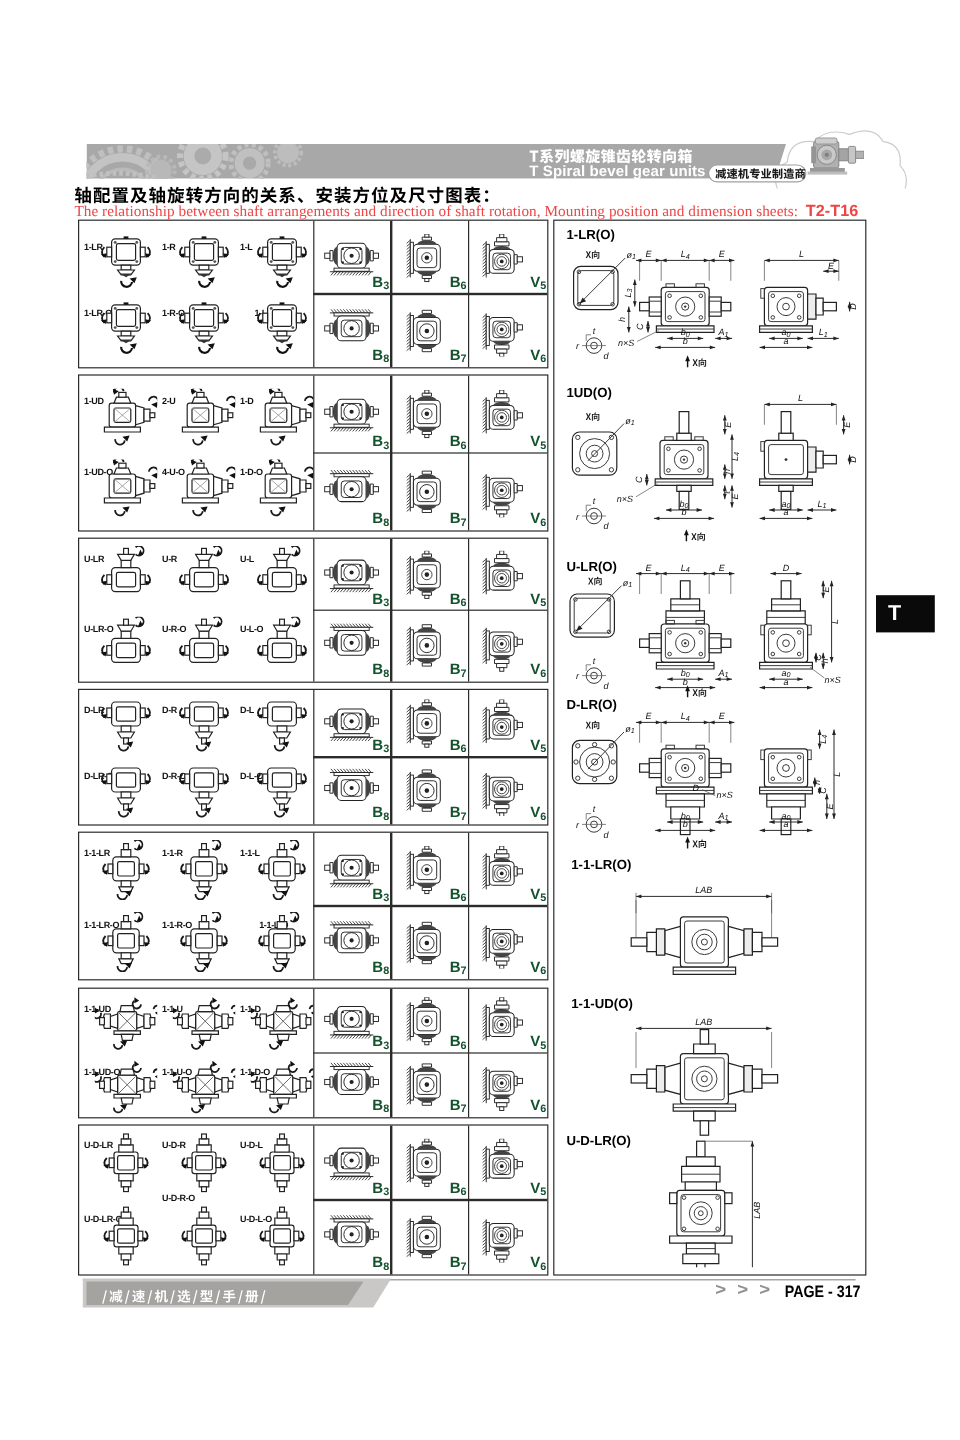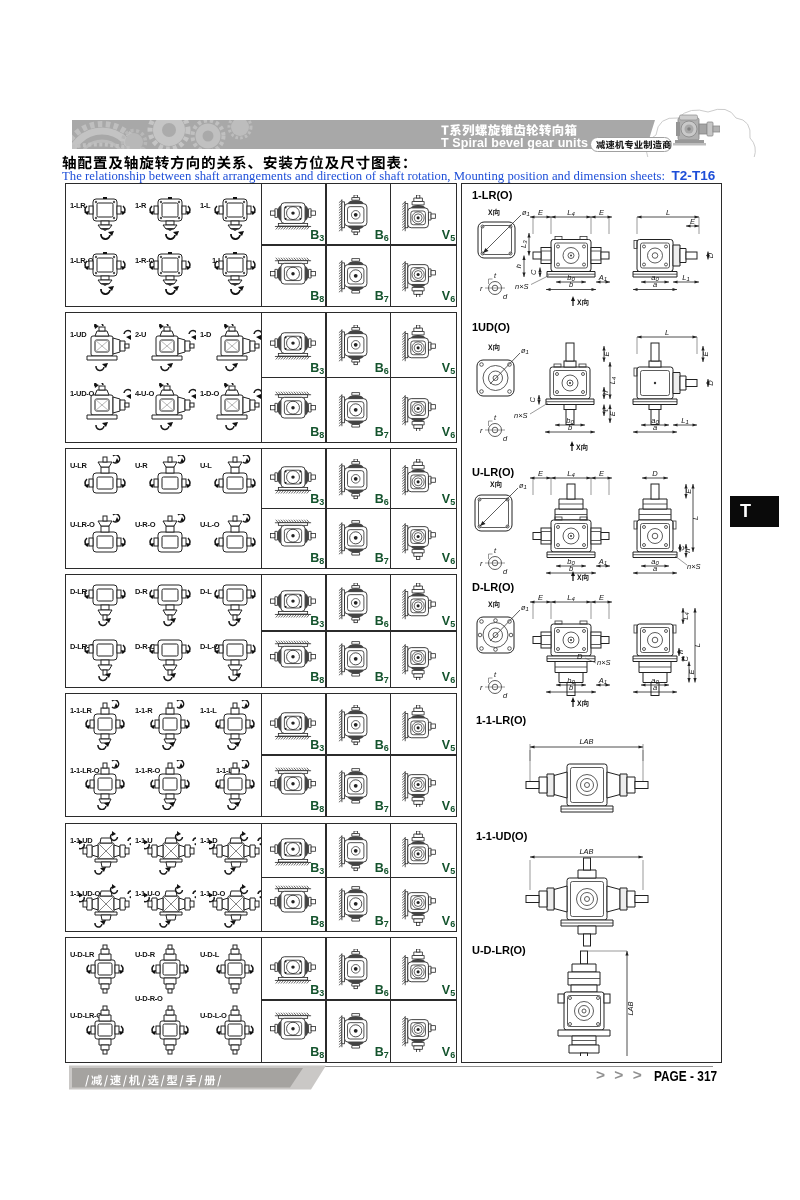--- a/index.html
+++ b/index.html
@@ -61,21 +61,21 @@
 <rect x="3" y="26" width="29" height="4" fill="#989898"></rect>
 <rect x="1" y="29" width="33" height="2.5" fill="#bdbdbd"></rect>
 </svg>
 <div class="abs" style="left:590px;top:137px;width:80px;height:13px;background:#fff;border:1.3px solid #a0a0a0;border-radius:8px;"></div>
 <svg class="abs" style="left:596px;top:137.8px;" width="78" height="14" viewBox="0 -10.2 78 14">
     <path d="M7.08 -7.37 7.78 -7.91Q8.05 -7.72 8.34 -7.47Q8.64 -7.21 8.80 -7.01L8.06 -6.41Q7.92 -6.61 7.63 -6.89Q7.34 -7.16 7.08 -7.37ZM4.25 -3.63H6.00V-0.78H4.25V-1.72H5.20V-2.68H4.25ZM7.96 -5.04 8.98 -4.83Q8.49 -3.00 7.65 -1.54Q6.81 -0.08 5.63 0.85Q5.55 0.74 5.40 0.60Q5.25 0.46 5.10 0.32Q4.94 0.18 4.82 0.09Q5.99 -0.71 6.77 -2.04Q7.56 -3.38 7.96 -5.04ZM2.44 -6.52H3.51V-3.90Q3.51 -3.37 3.48 -2.74Q3.45 -2.12 3.36 -1.47Q3.26 -0.82 3.09 -0.22Q2.92 0.38 2.63 0.87Q2.54 0.77 2.36 0.65Q2.19 0.53 2.01 0.41Q1.83 0.30 1.70 0.24Q2.04 -0.34 2.20 -1.07Q2.36 -1.80 2.40 -2.54Q2.44 -3.28 2.44 -3.90ZM3.16 -6.52H9.00V-5.44H3.16ZM3.74 -4.98H5.88V-4.09H3.74ZM3.75 -3.63H4.66V-0.39H3.75ZM6.01 -7.91H7.07Q7.08 -6.77 7.14 -5.68Q7.20 -4.60 7.29 -3.66Q7.39 -2.73 7.51 -2.03Q7.63 -1.32 7.76 -0.93Q7.89 -0.53 8.03 -0.52Q8.13 -0.52 8.19 -0.86Q8.26 -1.20 8.30 -1.84Q8.39 -1.73 8.55 -1.61Q8.71 -1.48 8.87 -1.38Q9.03 -1.28 9.12 -1.23Q9.00 -0.36 8.81 0.08Q8.62 0.54 8.42 0.70Q8.21 0.86 8.02 0.86Q7.59 0.85 7.27 0.43Q6.95 0.01 6.72 -0.76Q6.49 -1.53 6.35 -2.61Q6.20 -3.69 6.12 -5.03Q6.04 -6.37 6.01 -7.91ZM0.27 -7.01 1.23 -7.39Q1.43 -6.97 1.62 -6.49Q1.81 -6.01 1.96 -5.56Q2.12 -5.10 2.19 -4.76L1.14 -4.32Q1.08 -4.66 0.95 -5.13Q0.81 -5.59 0.64 -6.09Q0.46 -6.58 0.27 -7.01ZM0.16 -0.09Q0.32 -0.50 0.50 -1.06Q0.67 -1.61 0.85 -2.23Q1.02 -2.84 1.16 -3.45L2.13 -3.00Q2.01 -2.43 1.86 -1.85Q1.71 -1.27 1.55 -0.72Q1.40 -0.17 1.24 0.32Z M12.07 -4.58V-0.78H10.89V-3.44H9.78V-4.58ZM9.82 -6.96 10.74 -7.64Q11.00 -7.42 11.28 -7.15Q11.57 -6.88 11.83 -6.62Q12.08 -6.35 12.24 -6.13L11.24 -5.37Q11.11 -5.59 10.87 -5.87Q10.63 -6.15 10.35 -6.44Q10.07 -6.73 9.82 -6.96ZM11.60 -1.27Q11.86 -1.27 12.11 -1.11Q12.35 -0.95 12.77 -0.76Q13.25 -0.54 13.89 -0.47Q14.53 -0.40 15.27 -0.40Q15.73 -0.40 16.31 -0.42Q16.90 -0.45 17.49 -0.50Q18.07 -0.55 18.52 -0.61Q18.46 -0.45 18.39 -0.23Q18.32 -0.01 18.26 0.20Q18.21 0.42 18.20 0.58Q17.97 0.60 17.61 0.62Q17.25 0.64 16.83 0.65Q16.41 0.66 15.99 0.67Q15.57 0.68 15.23 0.68Q14.39 0.68 13.76 0.59Q13.12 0.49 12.59 0.23Q12.25 0.07 12.01 -0.07Q11.77 -0.22 11.59 -0.22Q11.43 -0.22 11.22 -0.06Q11.01 0.09 10.80 0.34Q10.58 0.59 10.38 0.85L9.63 -0.21Q10.13 -0.67 10.67 -0.97Q11.20 -1.27 11.60 -1.27ZM13.80 -4.77V-4.07H16.79V-4.77ZM12.67 -5.70H17.98V-3.14H12.67ZM12.44 -7.16H18.26V-6.14H12.44ZM14.68 -7.91H15.88V-0.72H14.68ZM14.38 -3.45 15.27 -3.13Q15.02 -2.66 14.65 -2.22Q14.29 -1.79 13.85 -1.43Q13.42 -1.07 12.95 -0.84Q12.87 -0.98 12.73 -1.15Q12.59 -1.33 12.45 -1.49Q12.30 -1.66 12.17 -1.77Q12.61 -1.94 13.03 -2.20Q13.45 -2.47 13.80 -2.79Q14.16 -3.11 14.38 -3.45ZM15.01 -2.73 15.69 -3.47Q16.13 -3.26 16.62 -2.97Q17.11 -2.69 17.56 -2.38Q18.00 -2.08 18.28 -1.82L17.54 -0.98Q17.28 -1.24 16.86 -1.56Q16.43 -1.87 15.94 -2.18Q15.46 -2.50 15.01 -2.73Z M24.14 -7.38H26.08V-6.22H24.14ZM23.40 -7.38H24.60V-4.36Q24.60 -3.77 24.54 -3.07Q24.48 -2.38 24.32 -1.67Q24.16 -0.96 23.85 -0.31Q23.53 0.32 23.02 0.83Q22.93 0.72 22.76 0.56Q22.58 0.41 22.39 0.26Q22.21 0.12 22.07 0.05Q22.53 -0.40 22.80 -0.94Q23.07 -1.49 23.20 -2.09Q23.33 -2.68 23.37 -3.26Q23.40 -3.84 23.40 -4.37ZM25.60 -7.38H26.82V-0.81Q26.82 -0.64 26.82 -0.54Q26.83 -0.45 26.84 -0.42Q26.87 -0.37 26.93 -0.37Q26.95 -0.37 26.99 -0.37Q27.03 -0.37 27.05 -0.37Q27.12 -0.37 27.15 -0.42Q27.17 -0.46 27.18 -0.53Q27.19 -0.60 27.20 -0.75Q27.21 -0.90 27.22 -1.21Q27.23 -1.52 27.23 -1.93Q27.40 -1.78 27.65 -1.65Q27.89 -1.51 28.11 -1.44Q28.11 -1.19 28.09 -0.91Q28.07 -0.63 28.05 -0.39Q28.03 -0.15 28.00 -0.01Q27.91 0.40 27.68 0.58Q27.56 0.66 27.40 0.71Q27.24 0.75 27.08 0.75Q26.96 0.75 26.81 0.75Q26.66 0.75 26.55 0.75Q26.37 0.75 26.18 0.69Q25.99 0.62 25.86 0.48Q25.77 0.38 25.71 0.25Q25.65 0.11 25.62 -0.11Q25.60 -0.35 25.60 -0.75ZM19.29 -6.02H22.97V-4.86H19.29ZM20.63 -7.92H21.81V0.85H20.63ZM20.56 -5.22 21.28 -4.97Q21.17 -4.40 21.00 -3.80Q20.84 -3.20 20.63 -2.63Q20.41 -2.05 20.17 -1.56Q19.92 -1.06 19.64 -0.70Q19.55 -0.96 19.38 -1.30Q19.21 -1.63 19.06 -1.87Q19.31 -2.17 19.54 -2.57Q19.77 -2.96 19.96 -3.41Q20.16 -3.86 20.31 -4.33Q20.46 -4.79 20.56 -5.22ZM21.73 -4.46Q21.83 -4.37 22.02 -4.14Q22.22 -3.91 22.44 -3.64Q22.65 -3.37 22.84 -3.15Q23.02 -2.92 23.10 -2.82L22.40 -1.83Q22.30 -2.04 22.15 -2.32Q21.99 -2.61 21.81 -2.90Q21.63 -3.20 21.46 -3.46Q21.30 -3.72 21.17 -3.90Z M28.79 -5.24H37.15V-4.06H28.79ZM29.57 -7.12H36.48V-5.94H29.57ZM31.36 -3.35H35.82V-2.21H31.36ZM35.41 -3.35H35.63L35.84 -3.42L36.79 -2.87Q36.38 -2.43 35.89 -1.93Q35.40 -1.44 34.89 -0.94Q34.39 -0.44 33.91 0.02L32.80 -0.62Q33.26 -1.05 33.76 -1.53Q34.25 -2.01 34.69 -2.46Q35.13 -2.91 35.41 -3.22ZM30.60 -0.75 31.26 -1.68Q31.80 -1.57 32.43 -1.39Q33.06 -1.21 33.70 -1.00Q34.34 -0.79 34.90 -0.57Q35.47 -0.35 35.87 -0.14L35.15 0.92Q34.78 0.71 34.24 0.48Q33.70 0.24 33.07 0.02Q32.44 -0.20 31.80 -0.41Q31.17 -0.61 30.60 -0.75ZM31.95 -7.99 33.24 -7.83Q33.06 -7.12 32.87 -6.35Q32.67 -5.58 32.46 -4.83Q32.25 -4.08 32.05 -3.41Q31.86 -2.73 31.69 -2.21L30.37 -2.22Q30.56 -2.78 30.77 -3.48Q30.98 -4.18 31.20 -4.96Q31.41 -5.73 31.60 -6.51Q31.80 -7.29 31.95 -7.99Z M38.25 -0.79H46.66V0.43H38.25ZM40.61 -7.80H41.88V-0.33H40.61ZM43.01 -7.81H44.29V-0.26H43.01ZM45.49 -5.99 46.61 -5.46Q46.41 -4.86 46.16 -4.23Q45.91 -3.60 45.65 -3.03Q45.39 -2.46 45.15 -2.00L44.13 -2.53Q44.37 -2.97 44.62 -3.55Q44.88 -4.14 45.11 -4.78Q45.34 -5.41 45.49 -5.99ZM38.34 -5.67 39.47 -6.01Q39.69 -5.45 39.91 -4.81Q40.14 -4.16 40.34 -3.56Q40.54 -2.95 40.65 -2.50L39.42 -2.05Q39.32 -2.52 39.14 -3.14Q38.97 -3.76 38.76 -4.42Q38.55 -5.09 38.34 -5.67Z M53.14 -7.17H54.28V-1.88H53.14ZM54.81 -7.74H56.00V-0.55Q56.00 -0.07 55.89 0.19Q55.79 0.45 55.52 0.61Q55.25 0.75 54.84 0.80Q54.42 0.85 53.88 0.85Q53.85 0.59 53.74 0.23Q53.63 -0.12 53.51 -0.38Q53.86 -0.37 54.18 -0.37Q54.49 -0.36 54.61 -0.36Q54.72 -0.36 54.77 -0.41Q54.81 -0.45 54.81 -0.56ZM49.64 -7.85H50.82V0.84H49.64ZM51.50 -3.27H52.61V-0.94Q52.61 -0.59 52.54 -0.37Q52.47 -0.14 52.26 -0.01Q52.04 0.11 51.77 0.14Q51.50 0.17 51.17 0.16Q51.15 -0.06 51.06 -0.35Q50.97 -0.65 50.87 -0.87Q51.03 -0.86 51.18 -0.86Q51.33 -0.86 51.39 -0.86Q51.50 -0.86 51.50 -0.96ZM47.91 -3.27H51.93V-2.18H49.01V0.11H47.91ZM47.56 -4.98H52.79V-3.86H47.56ZM48.56 -6.71H52.43V-5.60H48.33ZM48.22 -7.76 49.35 -7.53Q49.20 -6.80 48.96 -6.09Q48.72 -5.37 48.45 -4.88Q48.34 -4.96 48.14 -5.05Q47.94 -5.14 47.74 -5.21Q47.54 -5.29 47.39 -5.34Q47.67 -5.79 47.89 -6.44Q48.11 -7.10 48.22 -7.76Z M60.83 -6.90H65.23V-5.86H60.83ZM59.59 -5.20H65.61V-4.17H59.59ZM60.47 -7.84 61.62 -7.59Q61.43 -6.89 61.13 -6.23Q60.82 -5.57 60.47 -5.13Q60.36 -5.22 60.17 -5.33Q59.97 -5.44 59.78 -5.54Q59.58 -5.64 59.44 -5.70Q59.79 -6.09 60.06 -6.67Q60.33 -7.24 60.47 -7.84ZM62.04 -7.92H63.26V-4.50H62.04ZM57.07 -6.96 57.98 -7.63Q58.24 -7.43 58.52 -7.17Q58.79 -6.91 59.04 -6.65Q59.28 -6.39 59.42 -6.17L58.44 -5.43Q58.32 -5.65 58.09 -5.92Q57.86 -6.19 57.59 -6.47Q57.32 -6.74 57.07 -6.96ZM59.27 -4.33V-0.81H58.09V-3.19H57.08V-4.33ZM61.38 -2.67V-1.89H63.75V-2.67ZM60.23 -3.66H64.98V-0.92H60.23ZM58.88 -1.19Q59.08 -1.19 59.26 -1.05Q59.45 -0.92 59.77 -0.73Q60.19 -0.47 60.80 -0.41Q61.41 -0.34 62.16 -0.34Q62.52 -0.34 63.00 -0.36Q63.48 -0.37 64.00 -0.40Q64.51 -0.43 65.00 -0.47Q65.48 -0.52 65.86 -0.58Q65.80 -0.43 65.72 -0.20Q65.65 0.02 65.59 0.24Q65.54 0.46 65.53 0.61Q65.21 0.63 64.79 0.65Q64.36 0.67 63.89 0.68Q63.42 0.70 62.96 0.71Q62.50 0.72 62.12 0.72Q61.26 0.72 60.68 0.63Q60.09 0.54 59.65 0.28Q59.39 0.12 59.19 -0.01Q58.99 -0.16 58.86 -0.16Q58.73 -0.16 58.54 -0.00Q58.35 0.14 58.15 0.38Q57.95 0.62 57.75 0.87L57.02 -0.20Q57.48 -0.62 57.99 -0.90Q58.50 -1.19 58.88 -1.19Z M67.05 -4.96H74.05V-3.97H68.22V0.83H67.05ZM73.44 -4.96H74.57V-0.24Q74.57 0.14 74.47 0.34Q74.36 0.54 74.09 0.65Q73.82 0.76 73.43 0.78Q73.03 0.81 72.48 0.81Q72.45 0.60 72.35 0.34Q72.25 0.09 72.15 -0.08Q72.36 -0.07 72.59 -0.07Q72.81 -0.06 72.99 -0.07Q73.17 -0.07 73.24 -0.07Q73.35 -0.08 73.40 -0.12Q73.44 -0.16 73.44 -0.25ZM69.59 -2.60H72.61V-0.27H69.59V-1.11H71.63V-1.76H69.59ZM68.92 -2.60H69.94V0.08H68.92ZM66.64 -7.06H74.98V-6.03H66.64ZM68.55 -5.84 69.69 -6.20Q69.82 -5.96 69.97 -5.67Q70.12 -5.38 70.20 -5.18L69.00 -4.76Q68.93 -4.98 68.80 -5.28Q68.67 -5.59 68.55 -5.84ZM71.91 -6.11 73.23 -5.85Q73.01 -5.46 72.79 -5.11Q72.57 -4.76 72.39 -4.51L71.36 -4.77Q71.46 -4.97 71.56 -5.20Q71.67 -5.44 71.76 -5.68Q71.85 -5.91 71.91 -6.11ZM70.05 -7.67 71.30 -7.98Q71.45 -7.71 71.59 -7.38Q71.73 -7.06 71.82 -6.81L70.52 -6.44Q70.46 -6.69 70.32 -7.04Q70.18 -7.39 70.05 -7.67ZM71.13 -3.46 71.83 -4.16Q72.11 -3.97 72.44 -3.72Q72.78 -3.48 73.10 -3.25Q73.42 -3.01 73.63 -2.83L72.89 -2.04Q72.70 -2.22 72.39 -2.48Q72.09 -2.73 71.75 -2.99Q71.42 -3.25 71.13 -3.46ZM69.83 -4.03 70.67 -3.61Q70.40 -3.34 70.05 -3.04Q69.70 -2.75 69.32 -2.48Q68.95 -2.21 68.62 -2.01Q68.60 -2.12 68.52 -2.31Q68.44 -2.50 68.35 -2.71Q68.25 -2.92 68.18 -3.04Q68.59 -3.23 69.05 -3.50Q69.52 -3.76 69.83 -4.03Z" fill="#1a1a1a"></path>
   </svg>
 <svg class="abs" style="left:62px;top:152.4px;" width="357" height="22" viewBox="0 -16.1 357 22">
     <path d="M6.61 -9.21H13.75V1.21H12.12V-7.65H8.18V1.30H6.61ZM7.32 -5.27H12.38V-3.72H7.32ZM7.32 -1.10H12.38V0.45H7.32ZM9.28 -12.39H11.01V-8.52H10.94V-0.17H9.36V-8.52H9.28ZM0.60 -10.87H6.10V-9.25H0.60ZM3.41 -8.41H4.95V1.23H3.41ZM0.42 -2.69Q1.15 -2.79 2.08 -2.92Q3.01 -3.05 4.05 -3.20Q5.09 -3.36 6.13 -3.52L6.22 -2.01Q4.80 -1.74 3.36 -1.48Q1.93 -1.22 0.77 -1.01ZM1.07 -4.52Q1.04 -4.68 0.95 -4.95Q0.85 -5.22 0.75 -5.51Q0.65 -5.80 0.55 -6.01Q0.78 -6.07 0.95 -6.37Q1.13 -6.67 1.31 -7.16Q1.40 -7.39 1.57 -7.93Q1.74 -8.46 1.94 -9.19Q2.13 -9.92 2.31 -10.76Q2.49 -11.59 2.60 -12.41L4.28 -12.10Q4.05 -10.91 3.71 -9.70Q3.36 -8.50 2.95 -7.40Q2.54 -6.30 2.14 -5.43V-5.39Q2.14 -5.39 1.98 -5.30Q1.82 -5.21 1.61 -5.07Q1.40 -4.93 1.24 -4.79Q1.07 -4.64 1.07 -4.52ZM1.07 -4.52V-5.92L1.83 -6.32H6.11V-4.75H2.22Q1.87 -4.75 1.52 -4.69Q1.17 -4.63 1.07 -4.52Z M24.18 -7.30H28.25V-5.63H24.18ZM23.34 -7.30H25.07V-1.21Q25.07 -0.75 25.19 -0.63Q25.31 -0.52 25.73 -0.52Q25.83 -0.52 26.05 -0.52Q26.27 -0.52 26.53 -0.52Q26.79 -0.52 27.03 -0.52Q27.27 -0.52 27.37 -0.52Q27.65 -0.52 27.79 -0.69Q27.93 -0.86 28.00 -1.35Q28.06 -1.84 28.10 -2.82Q28.30 -2.67 28.58 -2.53Q28.85 -2.39 29.15 -2.28Q29.45 -2.17 29.68 -2.11Q29.59 -0.87 29.37 -0.17Q29.16 0.52 28.72 0.81Q28.28 1.11 27.52 1.11Q27.41 1.11 27.20 1.11Q27.00 1.11 26.74 1.11Q26.49 1.11 26.24 1.11Q25.98 1.11 25.78 1.11Q25.58 1.11 25.47 1.11Q24.66 1.11 24.20 0.91Q23.73 0.71 23.53 0.20Q23.34 -0.29 23.34 -1.20ZM23.28 -11.73H29.12V-4.72H27.42V-10.05H23.28ZM16.33 -9.15H22.47V1.01H21.07V-7.70H17.67V1.22H16.33ZM17.06 -3.27H21.73V-2.06H17.06ZM17.06 -1.05H21.73V0.29H17.06ZM16.06 -11.87H22.75V-10.33H16.06ZM18.03 -11.52H19.17V-8.01H18.03ZM19.76 -11.52H20.92V-8.01H19.76ZM18.31 -8.02H19.12V-6.54Q19.12 -6.12 19.06 -5.65Q18.99 -5.17 18.81 -4.71Q18.63 -4.25 18.29 -3.88Q18.19 -3.99 17.99 -4.17Q17.79 -4.34 17.64 -4.42Q17.95 -4.74 18.08 -5.11Q18.22 -5.47 18.27 -5.84Q18.31 -6.22 18.31 -6.55ZM19.62 -8.02H20.43V-5.33Q20.43 -5.19 20.45 -5.15Q20.46 -5.12 20.55 -5.12Q20.57 -5.12 20.62 -5.12Q20.67 -5.12 20.72 -5.12Q20.77 -5.12 20.80 -5.12Q20.96 -5.12 21.00 -5.17Q21.12 -5.06 21.34 -4.98Q21.56 -4.89 21.75 -4.84Q21.68 -4.53 21.48 -4.40Q21.29 -4.26 20.94 -4.26Q20.89 -4.26 20.79 -4.26Q20.70 -4.26 20.61 -4.26Q20.51 -4.26 20.44 -4.26Q19.97 -4.26 19.80 -4.47Q19.62 -4.67 19.62 -5.32Z M40.59 -10.71V-9.86H42.29V-10.71ZM37.33 -10.71V-9.86H38.99V-10.71ZM34.11 -10.71V-9.86H35.73V-10.71ZM32.43 -11.87H44.05V-8.69H32.43ZM31.84 -8.09H44.37V-6.81H31.84ZM37.24 -9.04 39.03 -8.95Q38.94 -8.16 38.79 -7.29Q38.65 -6.42 38.50 -5.78H36.87Q36.96 -6.21 37.03 -6.77Q37.09 -7.32 37.15 -7.92Q37.21 -8.51 37.24 -9.04ZM31.64 -0.31H44.81V0.91H31.64ZM34.26 -4.65H42.14V-3.77H34.26ZM34.32 -3.21H42.12V-2.34H34.32ZM34.38 -1.76H42.22V-0.87H34.38ZM33.34 -6.24H43.02V0.36H41.28V-5.18H35.00V0.36H33.34Z M51.60 -9.76Q52.19 -7.35 53.29 -5.47Q54.39 -3.59 56.17 -2.32Q57.96 -1.05 60.61 -0.47Q60.41 -0.28 60.18 0.00Q59.96 0.30 59.75 0.61Q59.55 0.92 59.41 1.18Q57.35 0.64 55.81 -0.29Q54.28 -1.24 53.19 -2.57Q52.10 -3.90 51.35 -5.62Q50.60 -7.34 50.08 -9.41ZM47.58 -11.67H55.41V-9.89H47.58ZM57.88 -8.20H58.20L58.53 -8.27L59.74 -7.79Q59.31 -5.89 58.56 -4.41Q57.80 -2.93 56.74 -1.83Q55.68 -0.74 54.36 0.03Q53.04 0.80 51.48 1.31Q51.38 1.07 51.21 0.78Q51.04 0.50 50.84 0.22Q50.64 -0.05 50.46 -0.23Q51.85 -0.61 53.06 -1.28Q54.26 -1.94 55.22 -2.89Q56.18 -3.85 56.86 -5.09Q57.54 -6.34 57.88 -7.88ZM55.29 -8.20H58.25V-6.54H54.96ZM49.91 -11.20H51.75V-8.94Q51.75 -8.09 51.68 -7.08Q51.61 -6.07 51.40 -4.99Q51.19 -3.91 50.78 -2.83Q50.37 -1.74 49.69 -0.72Q49.01 0.30 48.00 1.20Q47.87 0.96 47.64 0.67Q47.41 0.38 47.16 0.10Q46.90 -0.16 46.71 -0.33Q47.80 -1.27 48.44 -2.38Q49.08 -3.50 49.40 -4.67Q49.71 -5.85 49.81 -6.95Q49.91 -8.06 49.91 -8.95ZM55.09 -11.67H56.89Q56.74 -10.81 56.56 -9.87Q56.37 -8.93 56.18 -8.07Q56.00 -7.20 55.83 -6.54H53.89Q54.10 -7.23 54.32 -8.11Q54.54 -8.98 54.74 -9.91Q54.94 -10.84 55.09 -11.67Z M68.41 -9.21H75.55V1.21H73.92V-7.65H69.98V1.30H68.41ZM69.12 -5.27H74.18V-3.72H69.12ZM69.12 -1.10H74.18V0.45H69.12ZM71.08 -12.39H72.81V-8.52H72.74V-0.17H71.16V-8.52H71.08ZM62.40 -10.87H67.90V-9.25H62.40ZM65.21 -8.41H66.75V1.23H65.21ZM62.22 -2.69Q62.95 -2.79 63.88 -2.92Q64.81 -3.05 65.85 -3.20Q66.89 -3.36 67.93 -3.52L68.02 -2.01Q66.60 -1.74 65.16 -1.48Q63.73 -1.22 62.57 -1.01ZM62.87 -4.52Q62.84 -4.68 62.75 -4.95Q62.65 -5.22 62.55 -5.51Q62.45 -5.80 62.35 -6.01Q62.58 -6.07 62.75 -6.37Q62.93 -6.67 63.11 -7.16Q63.20 -7.39 63.37 -7.93Q63.54 -8.46 63.74 -9.19Q63.93 -9.92 64.11 -10.76Q64.29 -11.59 64.40 -12.41L66.08 -12.10Q65.85 -10.91 65.51 -9.70Q65.16 -8.50 64.75 -7.40Q64.34 -6.30 63.94 -5.43V-5.39Q63.94 -5.39 63.78 -5.30Q63.62 -5.21 63.41 -5.07Q63.20 -4.93 63.04 -4.79Q62.87 -4.64 62.87 -4.52ZM62.87 -4.52V-5.92L63.63 -6.32H67.91V-4.75H64.02Q63.67 -4.75 63.32 -4.69Q62.97 -4.63 62.87 -4.52Z M77.79 -10.17H83.81V-8.55H77.79ZM80.06 -7.01H82.41V-5.42H80.06ZM86.75 -7.07H88.34V-0.11H86.75ZM79.21 -9.18H80.86Q80.84 -7.57 80.77 -6.07Q80.70 -4.57 80.50 -3.23Q80.29 -1.89 79.89 -0.74Q79.49 0.39 78.80 1.29Q78.59 0.98 78.24 0.63Q77.88 0.27 77.56 0.07Q78.35 -0.96 78.69 -2.39Q79.02 -3.82 79.11 -5.54Q79.20 -7.26 79.21 -9.18ZM81.85 -7.01H83.43Q83.43 -7.01 83.43 -6.89Q83.43 -6.76 83.43 -6.60Q83.43 -6.44 83.43 -6.34Q83.40 -4.58 83.37 -3.35Q83.34 -2.12 83.28 -1.32Q83.23 -0.51 83.14 -0.06Q83.05 0.38 82.92 0.57Q82.72 0.88 82.49 1.01Q82.27 1.13 81.97 1.19Q81.70 1.25 81.31 1.26Q80.93 1.27 80.48 1.26Q80.46 0.91 80.35 0.47Q80.23 0.03 80.06 -0.28Q80.39 -0.25 80.67 -0.24Q80.94 -0.24 81.09 -0.24Q81.23 -0.23 81.33 -0.27Q81.43 -0.32 81.51 -0.45Q81.59 -0.57 81.64 -0.95Q81.70 -1.33 81.73 -2.05Q81.77 -2.76 81.80 -3.90Q81.83 -5.05 81.85 -6.69ZM85.29 -10.67H91.31V-9.09H85.29ZM84.40 -7.96H90.04V-6.45H84.40ZM87.52 -4.42H90.78V-2.94H87.52ZM85.16 -12.41 86.88 -12.07Q86.52 -10.60 85.89 -9.28Q85.26 -7.96 84.44 -7.09Q84.30 -7.24 84.04 -7.46Q83.78 -7.67 83.52 -7.88Q83.25 -8.09 83.05 -8.21Q83.81 -8.94 84.35 -10.06Q84.88 -11.18 85.16 -12.41ZM89.72 -7.96H89.97L90.21 -8.03L91.36 -7.69Q91.14 -6.96 90.87 -6.18Q90.61 -5.41 90.36 -4.87L89.04 -5.33Q89.21 -5.82 89.40 -6.49Q89.59 -7.15 89.72 -7.76ZM84.44 -5.34H85.95Q85.92 -3.98 85.78 -2.74Q85.65 -1.51 85.29 -0.48Q84.94 0.53 84.24 1.28Q84.08 1.00 83.77 0.65Q83.47 0.30 83.19 0.11Q83.73 -0.49 83.99 -1.34Q84.25 -2.18 84.33 -3.20Q84.42 -4.22 84.44 -5.34ZM85.76 -3.42Q86.08 -2.17 86.62 -1.54Q87.15 -0.90 87.85 -0.69Q88.54 -0.48 89.32 -0.48Q89.46 -0.48 89.76 -0.48Q90.05 -0.48 90.40 -0.48Q90.74 -0.48 91.06 -0.49Q91.38 -0.50 91.57 -0.50Q91.47 -0.31 91.37 -0.03Q91.27 0.25 91.20 0.55Q91.13 0.84 91.10 1.06H90.62H89.21Q88.39 1.06 87.68 0.89Q86.98 0.73 86.40 0.29Q85.81 -0.14 85.36 -0.95Q84.91 -1.76 84.58 -3.04ZM79.57 -11.95 81.18 -12.39Q81.45 -11.90 81.73 -11.32Q82.00 -10.75 82.15 -10.33L80.47 -9.81Q80.35 -10.24 80.09 -10.85Q79.82 -11.46 79.57 -11.95Z M93.22 -10.86H98.87V-9.26H93.22ZM95.97 -8.37H97.65V1.27H95.97ZM93.10 -2.69Q93.87 -2.79 94.88 -2.93Q95.88 -3.06 97.00 -3.22Q98.12 -3.38 99.23 -3.54L99.30 -2.03Q97.77 -1.76 96.22 -1.49Q94.67 -1.22 93.44 -1.01ZM93.76 -4.52Q93.72 -4.68 93.63 -4.95Q93.55 -5.22 93.44 -5.51Q93.33 -5.79 93.23 -6.00Q93.46 -6.06 93.64 -6.37Q93.82 -6.67 94.01 -7.14Q94.10 -7.37 94.28 -7.90Q94.46 -8.44 94.66 -9.17Q94.86 -9.90 95.04 -10.74Q95.23 -11.57 95.33 -12.41L97.03 -12.10Q96.76 -10.90 96.38 -9.68Q96.00 -8.47 95.55 -7.37Q95.11 -6.27 94.66 -5.39V-5.37Q94.66 -5.37 94.52 -5.28Q94.39 -5.18 94.21 -5.05Q94.03 -4.91 93.89 -4.77Q93.76 -4.63 93.76 -4.52ZM93.76 -4.52V-5.92L94.51 -6.32H98.73V-4.75H94.89Q94.55 -4.75 94.20 -4.69Q93.85 -4.63 93.76 -4.52ZM100.90 -5.36H105.19V-3.73H100.90ZM104.76 -5.36H105.03L105.30 -5.45L106.53 -4.83Q106.07 -4.16 105.52 -3.41Q104.97 -2.66 104.38 -1.90Q103.79 -1.15 103.23 -0.45L101.73 -1.16Q102.28 -1.82 102.85 -2.56Q103.42 -3.31 103.93 -4.00Q104.44 -4.70 104.76 -5.18ZM100.00 -1.72 101.12 -2.84Q101.94 -2.42 102.77 -1.92Q103.60 -1.41 104.33 -0.91Q105.06 -0.40 105.54 0.01L104.40 1.38Q103.94 0.95 103.21 0.39Q102.48 -0.15 101.64 -0.72Q100.80 -1.28 100.00 -1.72ZM102.21 -12.38 103.94 -12.17Q103.70 -11.12 103.40 -9.97Q103.11 -8.82 102.81 -7.68Q102.50 -6.54 102.22 -5.52Q101.94 -4.51 101.69 -3.73H99.83Q100.11 -4.56 100.44 -5.62Q100.76 -6.68 101.08 -7.85Q101.40 -9.02 101.69 -10.18Q101.98 -11.34 102.21 -12.38ZM99.44 -10.85H106.30V-9.25H99.44ZM98.93 -8.12H106.81V-6.50H98.93Z M108.90 -10.05H122.00V-8.35H108.90ZM113.74 -6.57H119.33V-4.88H113.74ZM118.88 -6.57H120.71Q120.71 -6.57 120.70 -6.43Q120.69 -6.30 120.69 -6.12Q120.68 -5.94 120.66 -5.82Q120.53 -3.82 120.37 -2.56Q120.21 -1.29 120.00 -0.59Q119.79 0.11 119.48 0.43Q119.16 0.79 118.78 0.93Q118.40 1.08 117.90 1.12Q117.47 1.17 116.79 1.17Q116.11 1.16 115.37 1.14Q115.36 0.75 115.18 0.26Q115.00 -0.23 114.74 -0.58Q115.50 -0.51 116.19 -0.50Q116.89 -0.48 117.22 -0.48Q117.45 -0.48 117.62 -0.52Q117.78 -0.55 117.93 -0.66Q118.16 -0.86 118.33 -1.51Q118.50 -2.16 118.64 -3.33Q118.78 -4.51 118.88 -6.30ZM112.64 -8.96H114.59Q114.53 -7.81 114.42 -6.64Q114.31 -5.48 114.05 -4.35Q113.79 -3.21 113.29 -2.17Q112.80 -1.13 111.98 -0.23Q111.17 0.66 109.94 1.36Q109.74 1.02 109.38 0.60Q109.02 0.19 108.66 -0.06Q109.78 -0.67 110.50 -1.44Q111.22 -2.22 111.64 -3.12Q112.06 -4.02 112.25 -4.99Q112.45 -5.97 112.52 -6.98Q112.59 -7.98 112.64 -8.96ZM114.22 -11.94 115.94 -12.59Q116.24 -12.10 116.54 -11.50Q116.84 -10.91 117.01 -10.48L115.20 -9.71Q115.07 -10.15 114.78 -10.79Q114.49 -11.42 114.22 -11.94Z M124.85 -9.95H135.85V-8.24H126.60V1.29H124.85ZM135.23 -9.95H136.98V-0.71Q136.98 -0.01 136.81 0.39Q136.64 0.79 136.17 1.00Q135.70 1.21 135.00 1.26Q134.29 1.31 133.29 1.31Q133.27 1.06 133.18 0.74Q133.08 0.42 132.96 0.10Q132.84 -0.22 132.72 -0.45Q133.15 -0.42 133.59 -0.41Q134.02 -0.40 134.37 -0.40Q134.72 -0.41 134.86 -0.41Q135.07 -0.41 135.15 -0.48Q135.23 -0.55 135.23 -0.75ZM129.67 -12.40 131.91 -12.08Q131.53 -11.20 131.09 -10.35Q130.66 -9.51 130.31 -8.91L128.61 -9.29Q128.82 -9.73 129.02 -10.28Q129.22 -10.82 129.40 -11.37Q129.57 -11.93 129.67 -12.40ZM128.03 -6.82H129.61V-0.79H128.03ZM128.71 -6.82H133.76V-1.81H128.71V-3.34H132.15V-5.29H128.71Z M141.14 -10.03H145.62V-0.19H141.14V-1.74H144.03V-8.50H141.14ZM140.12 -10.03H141.71V0.88H140.12ZM141.07 -6.13H144.80V-4.61H141.07ZM142.19 -12.41 144.10 -12.13Q143.86 -11.39 143.59 -10.66Q143.33 -9.93 143.11 -9.42L141.71 -9.73Q141.81 -10.11 141.90 -10.58Q142.00 -11.05 142.08 -11.53Q142.16 -12.01 142.19 -12.41ZM147.55 -10.14H151.82V-8.54H147.55ZM151.21 -10.14H152.83Q152.83 -10.14 152.83 -9.99Q152.83 -9.84 152.83 -9.65Q152.83 -9.46 152.82 -9.35Q152.75 -6.89 152.67 -5.17Q152.60 -3.45 152.49 -2.34Q152.38 -1.22 152.23 -0.60Q152.09 0.02 151.86 0.31Q151.55 0.74 151.22 0.90Q150.89 1.06 150.44 1.13Q150.03 1.19 149.41 1.18Q148.79 1.18 148.15 1.16Q148.13 0.80 147.97 0.31Q147.81 -0.17 147.57 -0.53Q148.27 -0.47 148.88 -0.46Q149.48 -0.44 149.76 -0.44Q149.98 -0.44 150.12 -0.50Q150.26 -0.55 150.39 -0.70Q150.57 -0.89 150.70 -1.48Q150.83 -2.07 150.92 -3.15Q151.01 -4.24 151.08 -5.88Q151.15 -7.53 151.21 -9.81ZM147.59 -12.39 149.28 -12.00Q148.99 -10.93 148.59 -9.86Q148.19 -8.80 147.73 -7.86Q147.26 -6.92 146.76 -6.22Q146.60 -6.36 146.34 -6.56Q146.07 -6.76 145.80 -6.95Q145.53 -7.13 145.32 -7.24Q145.81 -7.86 146.24 -8.69Q146.67 -9.52 147.01 -10.48Q147.36 -11.43 147.59 -12.39ZM146.87 -5.93 148.24 -6.70Q148.61 -6.20 149.02 -5.60Q149.42 -5.00 149.79 -4.44Q150.16 -3.87 150.38 -3.43L148.90 -2.52Q148.70 -2.97 148.36 -3.56Q148.01 -4.14 147.62 -4.77Q147.23 -5.39 146.87 -5.93Z M156.35 -9.44H167.50V-7.70H156.35ZM155.37 -5.71H168.26V-3.97H155.37ZM162.68 -5.17Q163.18 -3.99 164.02 -3.06Q164.87 -2.13 166.06 -1.48Q167.25 -0.83 168.78 -0.50Q168.58 -0.30 168.34 0.00Q168.10 0.30 167.89 0.63Q167.68 0.96 167.54 1.22Q165.91 0.76 164.68 -0.05Q163.45 -0.87 162.57 -2.06Q161.69 -3.24 161.07 -4.75ZM164.58 -12.39 166.50 -11.76Q166.16 -11.17 165.79 -10.57Q165.42 -9.97 165.07 -9.44Q164.71 -8.92 164.39 -8.51L162.88 -9.09Q163.19 -9.54 163.50 -10.10Q163.82 -10.67 164.11 -11.27Q164.39 -11.87 164.58 -12.39ZM157.47 -11.61 158.95 -12.36Q159.42 -11.81 159.85 -11.14Q160.28 -10.46 160.50 -9.94L158.93 -9.07Q158.81 -9.42 158.58 -9.86Q158.34 -10.31 158.06 -10.77Q157.77 -11.23 157.47 -11.61ZM160.89 -8.84H162.94V-5.81Q162.94 -5.06 162.79 -4.28Q162.63 -3.50 162.23 -2.73Q161.82 -1.97 161.07 -1.24Q160.32 -0.52 159.14 0.12Q157.95 0.77 156.23 1.30Q156.11 1.08 155.90 0.80Q155.68 0.51 155.42 0.21Q155.17 -0.07 154.93 -0.27Q156.50 -0.73 157.57 -1.25Q158.64 -1.77 159.29 -2.34Q159.95 -2.91 160.30 -3.50Q160.64 -4.10 160.77 -4.69Q160.89 -5.28 160.89 -5.85Z M173.48 -3.15 175.26 -2.52Q174.83 -1.96 174.28 -1.39Q173.73 -0.82 173.15 -0.33Q172.57 0.16 172.03 0.54Q171.86 0.37 171.58 0.15Q171.30 -0.06 171.01 -0.28Q170.72 -0.49 170.50 -0.62Q171.34 -1.08 172.15 -1.77Q172.96 -2.46 173.48 -3.15ZM178.98 -2.30 180.41 -3.22Q180.98 -2.84 181.61 -2.36Q182.24 -1.87 182.81 -1.39Q183.39 -0.90 183.75 -0.49L182.20 0.54Q181.88 0.14 181.33 -0.36Q180.79 -0.86 180.17 -1.37Q179.55 -1.88 178.98 -2.30ZM176.42 -4.29H178.20V-0.60Q178.20 0.03 178.04 0.40Q177.87 0.76 177.38 0.97Q176.91 1.17 176.29 1.21Q175.67 1.25 174.85 1.25Q174.79 0.87 174.60 0.37Q174.40 -0.11 174.21 -0.45Q174.59 -0.44 174.98 -0.43Q175.37 -0.41 175.68 -0.42Q175.99 -0.42 176.11 -0.42Q176.30 -0.43 176.36 -0.48Q176.42 -0.52 176.42 -0.64ZM181.42 -12.45 182.67 -11.00Q181.53 -10.73 180.19 -10.52Q178.85 -10.31 177.41 -10.18Q175.98 -10.04 174.53 -9.95Q173.08 -9.86 171.71 -9.82Q171.68 -10.15 171.55 -10.60Q171.42 -11.05 171.28 -11.35Q172.63 -11.41 174.03 -11.50Q175.43 -11.59 176.78 -11.72Q178.12 -11.86 179.31 -12.04Q180.50 -12.22 181.42 -12.45ZM171.93 -3.31Q171.90 -3.47 171.81 -3.75Q171.72 -4.03 171.62 -4.34Q171.52 -4.64 171.43 -4.86Q171.85 -4.93 172.33 -5.12Q172.80 -5.31 173.49 -5.65Q173.88 -5.83 174.61 -6.23Q175.34 -6.62 176.26 -7.19Q177.18 -7.76 178.15 -8.44Q179.12 -9.13 179.99 -9.88L181.26 -8.74Q179.34 -7.23 177.21 -6.05Q175.09 -4.87 173.03 -4.01V-3.97Q173.03 -3.97 172.86 -3.91Q172.69 -3.85 172.48 -3.75Q172.27 -3.65 172.10 -3.53Q171.93 -3.41 171.93 -3.31ZM171.93 -3.31 171.89 -4.53 172.89 -5.07 181.71 -5.66Q181.67 -5.35 181.67 -4.95Q181.67 -4.54 181.68 -4.29Q179.66 -4.13 178.19 -4.02Q176.73 -3.90 175.70 -3.82Q174.68 -3.73 174.02 -3.66Q173.36 -3.59 172.96 -3.54Q172.56 -3.48 172.33 -3.43Q172.10 -3.38 171.93 -3.31ZM172.57 -6.48Q172.54 -6.64 172.45 -6.91Q172.37 -7.18 172.27 -7.48Q172.17 -7.77 172.09 -7.98Q172.34 -8.01 172.61 -8.16Q172.87 -8.30 173.20 -8.53Q173.38 -8.64 173.71 -8.89Q174.05 -9.13 174.46 -9.49Q174.88 -9.84 175.32 -10.26Q175.75 -10.67 176.13 -11.11L177.57 -10.28Q176.67 -9.40 175.62 -8.60Q174.58 -7.80 173.55 -7.23V-7.19Q173.55 -7.19 173.40 -7.12Q173.26 -7.05 173.06 -6.94Q172.86 -6.83 172.72 -6.71Q172.57 -6.59 172.57 -6.48ZM172.57 -6.48 172.55 -7.61 173.38 -8.07 178.69 -8.32Q178.62 -8.02 178.57 -7.64Q178.52 -7.26 178.49 -7.01Q176.70 -6.91 175.60 -6.84Q174.51 -6.76 173.91 -6.71Q173.31 -6.65 173.03 -6.60Q172.74 -6.55 172.57 -6.48ZM179.31 -6.43 180.63 -7.12Q181.18 -6.62 181.74 -6.02Q182.29 -5.42 182.75 -4.84Q183.22 -4.25 183.51 -3.79L182.13 -2.95Q181.86 -3.43 181.40 -4.04Q180.94 -4.65 180.39 -5.28Q179.85 -5.91 179.31 -6.43Z M189.12 1.00Q188.68 0.45 188.14 -0.11Q187.60 -0.69 187.04 -1.23Q186.49 -1.78 185.98 -2.21L187.50 -3.53Q188.02 -3.10 188.62 -2.53Q189.22 -1.96 189.76 -1.37Q190.31 -0.79 190.68 -0.33Z M201.98 -10.82H214.35V-7.55H212.48V-9.20H203.76V-7.55H201.98ZM210.25 -5.79 212.15 -5.37Q211.38 -3.35 210.07 -2.02Q208.75 -0.70 206.93 0.07Q205.10 0.86 202.78 1.30Q202.69 1.08 202.51 0.77Q202.33 0.47 202.12 0.17Q201.92 -0.12 201.75 -0.31Q203.99 -0.63 205.70 -1.26Q207.42 -1.89 208.56 -2.99Q209.71 -4.10 210.25 -5.79ZM201.70 -6.73H214.63V-5.07H201.70ZM206.53 -12.02 208.37 -12.45Q208.62 -12.00 208.89 -11.44Q209.16 -10.87 209.31 -10.50L207.39 -10.00Q207.26 -10.39 207.01 -10.96Q206.77 -11.54 206.53 -12.02ZM203.35 -3.06 204.62 -4.30Q205.82 -3.93 207.19 -3.43Q208.57 -2.93 209.94 -2.37Q211.31 -1.81 212.51 -1.24Q213.70 -0.66 214.56 -0.14L213.13 1.34Q212.35 0.82 211.21 0.23Q210.06 -0.36 208.71 -0.96Q207.36 -1.57 205.98 -2.10Q204.60 -2.64 203.35 -3.06ZM203.37 -3.08Q203.81 -3.64 204.27 -4.34Q204.73 -5.03 205.17 -5.81Q205.62 -6.59 206.00 -7.37Q206.39 -8.16 206.67 -8.89L208.63 -8.49Q208.34 -7.75 207.95 -6.98Q207.57 -6.22 207.15 -5.48Q206.73 -4.74 206.31 -4.09Q205.89 -3.44 205.53 -2.93Z M222.49 -4.22 223.85 -3.66Q223.32 -3.09 222.63 -2.60Q221.94 -2.12 221.12 -1.72Q220.31 -1.32 219.42 -1.02Q218.53 -0.72 217.62 -0.53Q217.46 -0.81 217.19 -1.18Q216.92 -1.55 216.68 -1.78Q217.55 -1.93 218.40 -2.17Q219.24 -2.40 220.01 -2.71Q220.79 -3.03 221.42 -3.41Q222.06 -3.78 222.49 -4.22ZM224.74 -4.20Q225.18 -3.12 225.96 -2.31Q226.74 -1.50 227.88 -0.97Q229.02 -0.44 230.50 -0.20Q230.25 0.05 229.96 0.47Q229.67 0.89 229.53 1.22Q227.89 0.88 226.69 0.20Q225.49 -0.46 224.65 -1.48Q223.81 -2.51 223.26 -3.89ZM228.43 -3.46 229.67 -2.54Q229.22 -2.24 228.70 -1.93Q228.19 -1.63 227.69 -1.38Q227.18 -1.12 226.74 -0.93L225.70 -1.77Q226.14 -1.98 226.64 -2.27Q227.14 -2.56 227.61 -2.87Q228.08 -3.19 228.43 -3.46ZM216.95 -4.73H230.25V-3.35H216.95ZM222.05 -10.70H230.12V-9.20H222.05ZM222.43 -7.47H229.82V-5.97H222.43ZM219.91 -12.40H221.53V-5.34H219.91ZM225.18 -12.40H226.94V-6.44H225.18ZM216.99 -10.74 218.00 -11.74Q218.47 -11.43 219.01 -11.01Q219.56 -10.60 219.85 -10.26L218.79 -9.16Q218.62 -9.39 218.31 -9.67Q218.00 -9.96 217.66 -10.24Q217.31 -10.52 216.99 -10.74ZM216.71 -7.38Q217.41 -7.63 218.36 -8.02Q219.31 -8.41 220.31 -8.82L220.65 -7.44Q219.81 -7.05 218.92 -6.66Q218.04 -6.28 217.28 -5.96ZM219.50 1.41 219.41 0.19 220.09 -0.29 224.71 -1.18Q224.67 -0.88 224.63 -0.46Q224.59 -0.04 224.60 0.19Q223.05 0.51 222.10 0.72Q221.15 0.92 220.63 1.04Q220.12 1.17 219.88 1.25Q219.64 1.33 219.50 1.41ZM219.50 1.41Q219.47 1.22 219.38 0.97Q219.30 0.72 219.20 0.47Q219.10 0.22 218.98 0.08Q219.16 0.02 219.36 -0.08Q219.57 -0.19 219.71 -0.40Q219.86 -0.62 219.86 -0.95V-2.41L221.55 -2.42V0.12Q221.55 0.12 221.34 0.20Q221.13 0.28 220.83 0.41Q220.53 0.55 220.22 0.72Q219.92 0.89 219.71 1.06Q219.50 1.24 219.50 1.41ZM222.40 -5.38 224.11 -5.86Q224.34 -5.47 224.55 -5.00Q224.76 -4.53 224.84 -4.18L223.02 -3.64Q222.96 -3.99 222.78 -4.48Q222.60 -4.98 222.40 -5.38Z M232.50 -10.05H245.60V-8.35H232.50ZM237.34 -6.57H242.93V-4.88H237.34ZM242.48 -6.57H244.31Q244.31 -6.57 244.30 -6.43Q244.29 -6.30 244.29 -6.12Q244.28 -5.94 244.26 -5.82Q244.13 -3.82 243.97 -2.56Q243.81 -1.29 243.60 -0.59Q243.39 0.11 243.08 0.43Q242.76 0.79 242.38 0.93Q242.00 1.08 241.50 1.12Q241.07 1.17 240.39 1.17Q239.71 1.16 238.97 1.14Q238.96 0.75 238.78 0.26Q238.60 -0.23 238.34 -0.58Q239.10 -0.51 239.79 -0.50Q240.49 -0.48 240.82 -0.48Q241.05 -0.48 241.22 -0.52Q241.38 -0.55 241.53 -0.66Q241.76 -0.86 241.93 -1.51Q242.10 -2.16 242.24 -3.33Q242.38 -4.51 242.48 -6.30ZM236.24 -8.96H238.19Q238.13 -7.81 238.02 -6.64Q237.91 -5.48 237.65 -4.35Q237.39 -3.21 236.89 -2.17Q236.40 -1.13 235.58 -0.23Q234.77 0.66 233.54 1.36Q233.34 1.02 232.98 0.60Q232.62 0.19 232.26 -0.06Q233.38 -0.67 234.10 -1.44Q234.82 -2.22 235.24 -3.12Q235.66 -4.02 235.85 -4.99Q236.05 -5.97 236.12 -6.98Q236.19 -7.98 236.24 -8.96ZM237.82 -11.94 239.54 -12.59Q239.84 -12.10 240.14 -11.50Q240.44 -10.91 240.61 -10.48L238.80 -9.71Q238.67 -10.15 238.38 -10.79Q238.09 -11.42 237.82 -11.94Z M252.49 -9.94H260.66V-8.24H252.49ZM253.35 -7.42 254.93 -7.78Q255.10 -7.06 255.25 -6.25Q255.41 -5.45 255.54 -4.65Q255.68 -3.85 255.78 -3.13Q255.88 -2.41 255.94 -1.86L254.21 -1.36Q254.17 -1.93 254.09 -2.67Q254.01 -3.40 253.89 -4.22Q253.77 -5.05 253.63 -5.87Q253.49 -6.69 253.35 -7.42ZM258.25 -7.83 260.09 -7.54Q259.94 -6.62 259.75 -5.64Q259.56 -4.66 259.35 -3.71Q259.14 -2.75 258.92 -1.89Q258.69 -1.04 258.49 -0.34L256.97 -0.66Q257.17 -1.37 257.36 -2.26Q257.56 -3.15 257.73 -4.11Q257.90 -5.08 258.04 -6.04Q258.18 -6.99 258.25 -7.83ZM251.95 -0.96H261.15V0.72H251.95ZM255.26 -12.20 256.93 -12.61Q257.14 -12.08 257.35 -11.46Q257.56 -10.84 257.68 -10.37L255.93 -9.88Q255.85 -10.35 255.66 -11.00Q255.46 -11.65 255.26 -12.20ZM250.97 -12.34 252.62 -11.83Q252.15 -10.59 251.51 -9.34Q250.87 -8.09 250.12 -6.98Q249.37 -5.87 248.57 -5.03Q248.50 -5.25 248.33 -5.59Q248.16 -5.94 247.97 -6.29Q247.79 -6.64 247.64 -6.85Q248.30 -7.52 248.92 -8.40Q249.54 -9.28 250.07 -10.29Q250.60 -11.30 250.97 -12.34ZM249.50 -8.31 251.26 -10.07 251.26 -10.06V1.28H249.50Z M267.90 -9.76Q268.49 -7.35 269.59 -5.47Q270.69 -3.59 272.47 -2.32Q274.26 -1.05 276.91 -0.47Q276.71 -0.28 276.48 0.00Q276.26 0.30 276.05 0.61Q275.85 0.92 275.71 1.18Q273.65 0.64 272.11 -0.29Q270.58 -1.24 269.49 -2.57Q268.40 -3.90 267.65 -5.62Q266.90 -7.34 266.38 -9.41ZM263.88 -11.67H271.71V-9.89H263.88ZM274.18 -8.20H274.50L274.83 -8.27L276.04 -7.79Q275.61 -5.89 274.86 -4.41Q274.10 -2.93 273.04 -1.83Q271.98 -0.74 270.66 0.03Q269.34 0.80 267.78 1.31Q267.68 1.07 267.51 0.78Q267.34 0.50 267.14 0.22Q266.94 -0.05 266.76 -0.23Q268.15 -0.61 269.36 -1.28Q270.56 -1.94 271.52 -2.89Q272.48 -3.85 273.16 -5.09Q273.84 -6.34 274.18 -7.88ZM271.59 -8.20H274.55V-6.54H271.26ZM266.21 -11.20H268.05V-8.94Q268.05 -8.09 267.98 -7.08Q267.91 -6.07 267.70 -4.99Q267.49 -3.91 267.08 -2.83Q266.67 -1.74 265.99 -0.72Q265.31 0.30 264.30 1.20Q264.17 0.96 263.94 0.67Q263.71 0.38 263.46 0.10Q263.20 -0.16 263.01 -0.33Q264.10 -1.27 264.74 -2.38Q265.38 -3.50 265.70 -4.67Q266.01 -5.85 266.11 -6.95Q266.21 -8.06 266.21 -8.95ZM271.39 -11.67H273.19Q273.04 -10.81 272.86 -9.87Q272.67 -8.93 272.48 -8.07Q272.30 -7.20 272.13 -6.54H270.19Q270.40 -7.23 270.62 -8.11Q270.84 -8.98 271.04 -9.91Q271.24 -10.84 271.39 -11.67Z M287.02 -6.24Q287.57 -4.11 288.82 -2.59Q290.08 -1.08 292.26 -0.42Q292.05 -0.24 291.82 0.04Q291.59 0.32 291.39 0.63Q291.19 0.95 291.05 1.20Q289.45 0.62 288.34 -0.36Q287.24 -1.35 286.51 -2.74Q285.78 -4.13 285.31 -5.89ZM281.51 -11.91H290.91V-5.68H281.51V-7.39H289.07V-10.20H281.51ZM280.44 -11.91H282.32V-7.54Q282.32 -6.57 282.23 -5.39Q282.15 -4.21 281.89 -2.99Q281.64 -1.76 281.16 -0.64Q280.68 0.48 279.89 1.37Q279.74 1.18 279.47 0.93Q279.20 0.68 278.91 0.46Q278.61 0.24 278.41 0.13Q279.12 -0.67 279.53 -1.64Q279.94 -2.60 280.14 -3.63Q280.34 -4.66 280.39 -5.66Q280.44 -6.67 280.44 -7.54Z M294.20 -9.47H307.50V-7.72H294.20ZM302.30 -12.39H304.18V-0.99Q304.18 -0.11 303.96 0.32Q303.74 0.76 303.19 0.99Q302.65 1.21 301.77 1.28Q300.90 1.35 299.73 1.34Q299.68 1.06 299.55 0.71Q299.42 0.35 299.26 0.00Q299.11 -0.34 298.95 -0.59Q299.57 -0.57 300.15 -0.56Q300.73 -0.54 301.17 -0.55Q301.62 -0.55 301.81 -0.55Q302.07 -0.55 302.19 -0.65Q302.30 -0.75 302.30 -1.00ZM295.62 -5.80 297.12 -6.70Q297.62 -6.19 298.14 -5.56Q298.65 -4.94 299.08 -4.33Q299.51 -3.71 299.74 -3.19L298.11 -2.19Q297.91 -2.69 297.51 -3.32Q297.10 -3.96 296.61 -4.60Q296.11 -5.25 295.62 -5.80Z M310.04 -11.84H322.57V1.31H320.81V-10.27H311.72V1.31H310.04ZM311.08 -0.75H321.76V0.78H311.08ZM314.22 -3.90 314.93 -4.89Q315.54 -4.77 316.21 -4.59Q316.89 -4.41 317.51 -4.20Q318.13 -3.99 318.58 -3.79L317.86 -2.71Q317.43 -2.92 316.81 -3.14Q316.18 -3.37 315.51 -3.57Q314.83 -3.77 314.22 -3.90ZM314.93 -10.32 316.35 -9.82Q315.93 -9.18 315.36 -8.56Q314.79 -7.94 314.17 -7.40Q313.54 -6.86 312.94 -6.46Q312.82 -6.60 312.61 -6.80Q312.40 -6.99 312.18 -7.18Q311.95 -7.38 311.78 -7.50Q312.69 -8.00 313.54 -8.76Q314.39 -9.51 314.93 -10.32ZM318.79 -9.16H319.08L319.32 -9.22L320.30 -8.65Q319.73 -7.75 318.84 -7.00Q317.96 -6.25 316.89 -5.65Q315.83 -5.06 314.67 -4.62Q313.51 -4.19 312.35 -3.90Q312.28 -4.11 312.14 -4.38Q312.01 -4.65 311.85 -4.91Q311.69 -5.16 311.55 -5.33Q312.64 -5.53 313.75 -5.88Q314.85 -6.23 315.84 -6.70Q316.83 -7.16 317.59 -7.73Q318.36 -8.30 318.79 -8.94ZM314.65 -8.14Q315.28 -7.49 316.29 -6.95Q317.30 -6.41 318.52 -6.01Q319.74 -5.61 321.00 -5.39Q320.76 -5.16 320.48 -4.78Q320.19 -4.39 320.03 -4.09Q318.74 -4.38 317.50 -4.87Q316.26 -5.37 315.20 -6.06Q314.13 -6.74 313.38 -7.57ZM314.98 -9.16H319.28V-7.87H314.08ZM312.88 -2.02 313.67 -3.16Q314.41 -3.09 315.22 -2.95Q316.04 -2.82 316.83 -2.65Q317.63 -2.48 318.35 -2.29Q319.07 -2.10 319.63 -1.92L318.87 -0.68Q318.15 -0.95 317.13 -1.21Q316.12 -1.48 315.01 -1.69Q313.90 -1.91 312.88 -2.02Z M325.89 -11.34H337.70V-9.86H325.89ZM326.62 -9.09H337.13V-7.70H326.62ZM325.26 -6.88H338.20V-5.40H325.26ZM330.82 -12.40H332.60V-5.70H330.82ZM330.58 -6.51 332.11 -5.81Q331.55 -5.13 330.83 -4.51Q330.12 -3.88 329.31 -3.33Q328.49 -2.79 327.63 -2.34Q326.76 -1.89 325.89 -1.57Q325.77 -1.78 325.57 -2.04Q325.37 -2.31 325.16 -2.56Q324.94 -2.81 324.75 -2.98Q325.58 -3.25 326.42 -3.62Q327.26 -3.99 328.04 -4.46Q328.82 -4.92 329.48 -5.44Q330.13 -5.97 330.58 -6.51ZM333.04 -5.98Q333.49 -4.68 334.25 -3.60Q335.02 -2.53 336.14 -1.75Q337.25 -0.98 338.71 -0.57Q338.52 -0.39 338.30 -0.12Q338.08 0.14 337.89 0.43Q337.70 0.71 337.56 0.96Q335.99 0.42 334.82 -0.49Q333.65 -1.41 332.84 -2.70Q332.02 -3.98 331.46 -5.60ZM336.56 -5.12 338.03 -4.04Q337.22 -3.45 336.33 -2.89Q335.43 -2.33 334.69 -1.96L333.57 -2.89Q334.06 -3.17 334.61 -3.55Q335.15 -3.93 335.67 -4.34Q336.18 -4.75 336.56 -5.12ZM327.88 1.30 327.70 -0.20 328.42 -0.76 332.87 -1.99Q332.90 -1.63 333.00 -1.17Q333.09 -0.71 333.17 -0.43Q331.60 0.03 330.63 0.32Q329.66 0.62 329.12 0.80Q328.57 0.97 328.31 1.08Q328.04 1.19 327.88 1.30ZM327.88 1.30Q327.83 1.08 327.71 0.78Q327.59 0.49 327.44 0.20Q327.29 -0.07 327.15 -0.25Q327.40 -0.38 327.64 -0.66Q327.88 -0.94 327.88 -1.41V-4.00H329.71V-0.21Q329.71 -0.21 329.53 -0.11Q329.34 -0.01 329.07 0.15Q328.79 0.32 328.52 0.52Q328.25 0.72 328.07 0.92Q327.88 1.13 327.88 1.30Z M343.54 -6.85Q342.97 -6.85 342.56 -7.24Q342.16 -7.63 342.16 -8.21Q342.16 -8.81 342.56 -9.20Q342.97 -9.60 343.54 -9.60Q344.12 -9.60 344.53 -9.20Q344.93 -8.81 344.93 -8.21Q344.93 -7.63 344.53 -7.24Q344.12 -6.85 343.54 -6.85ZM343.54 0.11Q342.97 0.11 342.56 -0.27Q342.16 -0.67 342.16 -1.25Q342.16 -1.85 342.56 -2.24Q342.97 -2.63 343.54 -2.63Q344.12 -2.63 344.53 -2.24Q344.93 -1.85 344.93 -1.25Q344.93 -0.67 344.53 -0.27Q344.12 0.11 343.54 0.11Z" fill="#000"></path>
   </svg>
-<div class="abs" style="left:62px;top:168px;font-size:12.7px;color:#1d4ed8;font-family:'Liberation Serif',serif;letter-spacing:0.05px;">The relationship between shaft arrangements and direction of shaft rotation, Mounting position and dimension sheets:&nbsp; <span style="font-family:'Liberation Sans',sans-serif;font-weight:bold;font-size:13.5px;">T2-T16</span></div>
+<div class="abs" style="left:62px;top:168px;font-size:12.7px;color:#ef4444;font-family:'Liberation Serif',serif;letter-spacing:0.05px;">The relationship between shaft arrangements and direction of shaft rotation, Mounting position and dimension sheets:&nbsp; <span style="font-family:'Liberation Sans',sans-serif;font-weight:bold;font-size:13.5px;">T2-T16</span></div>
 <svg width="0" height="0" style="position:absolute">
 <defs>
 <g id="m1">
   <rect x="14" y="4" width="24" height="22" rx="3" fill="#fff" stroke="#222" stroke-width="1"></rect>
   <rect x="18" y="8" width="16" height="14" rx="1.5" fill="#fff" stroke="#222" stroke-width="1"></rect>
   <circle cx="17" cy="7" r="1.2" fill="#555"></circle>
         <circle cx="35" cy="7" r="1.2" fill="#555"></circle>
   <circle cx="17" cy="23" r="1.2" fill="#555"></circle>
         <circle cx="35" cy="23" r="1.2" fill="#555"></circle>
   <rect x="24" y="2" width="4" height="2" fill="#111"></rect>

